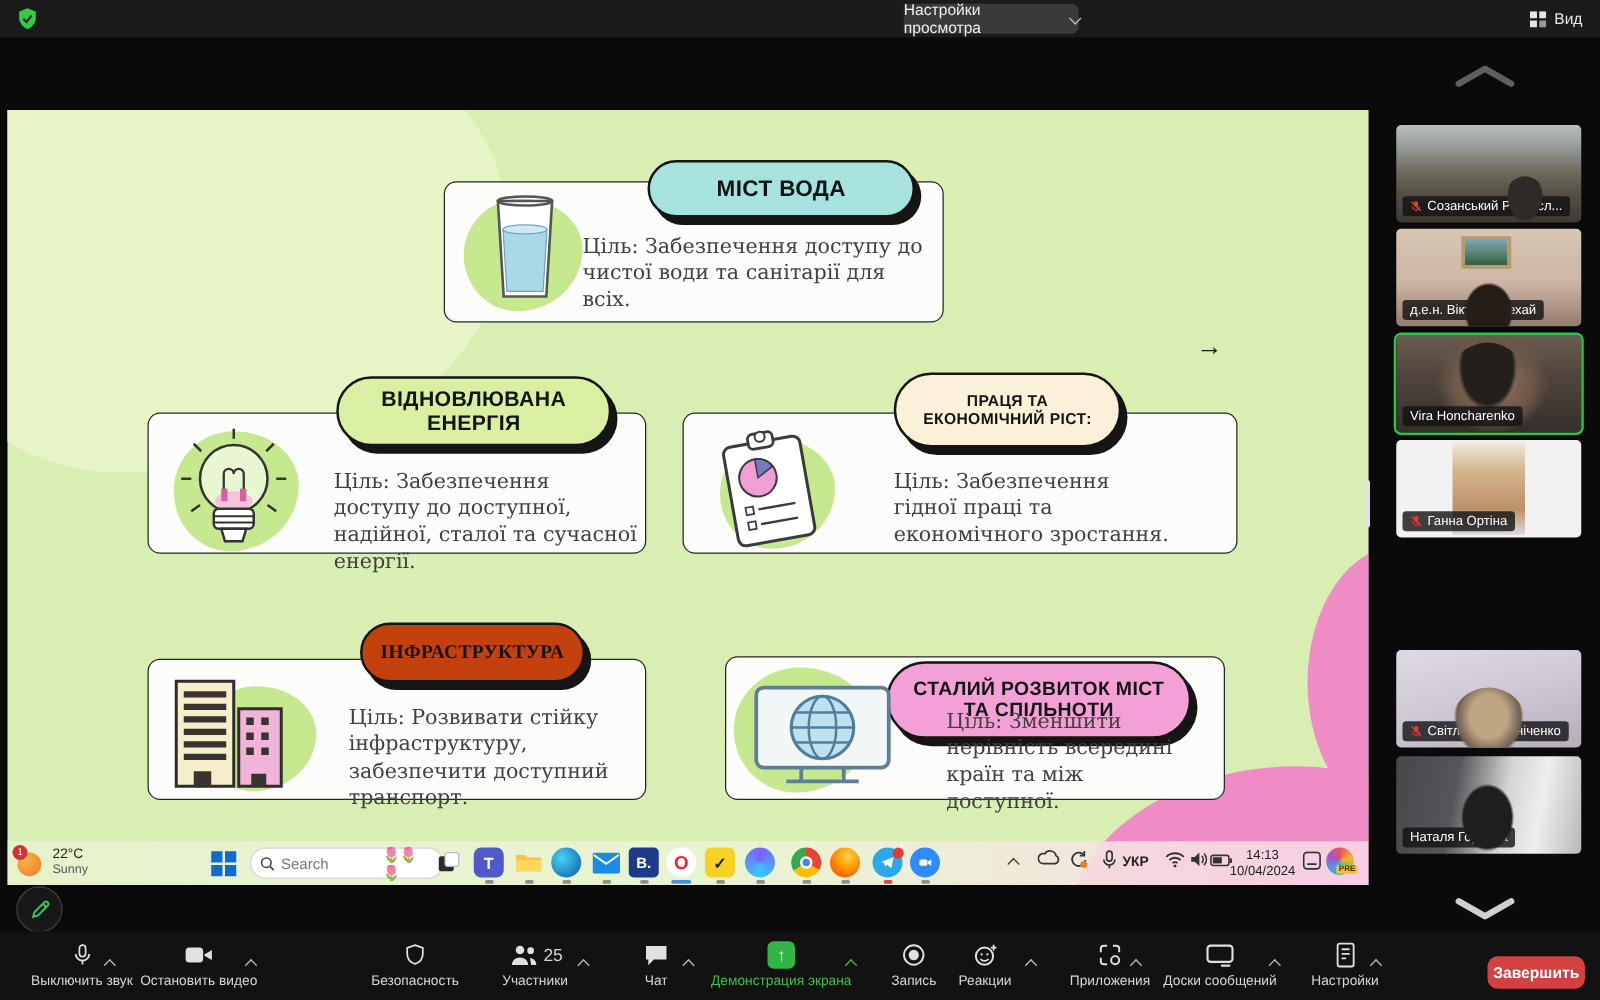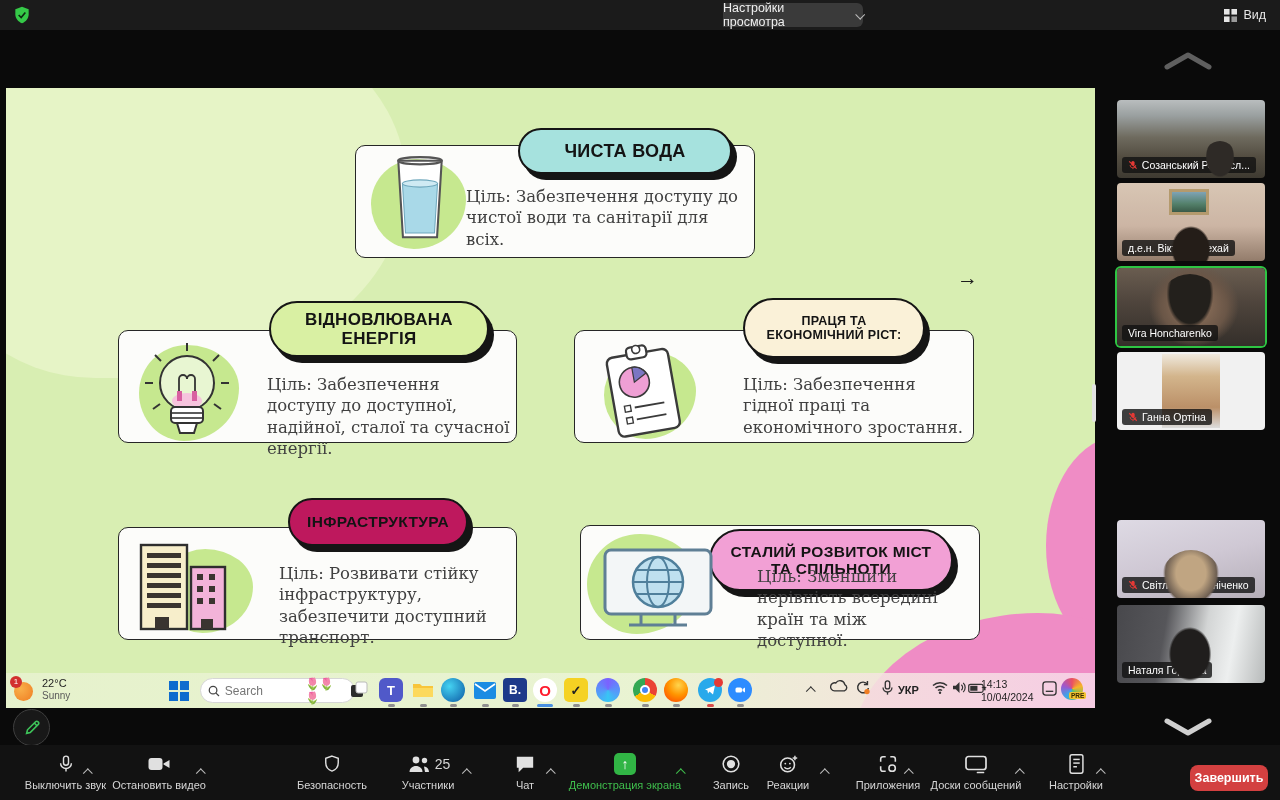--- a/index.html
+++ b/index.html
@@ -28,31 +28,31 @@
   .blob { position:absolute; }
   .blob-topleft { left:-70px; top:-90px; width:470px; height:380px; background:#e6f4c6;
     border-radius:42% 58% 62% 38% / 46% 54% 58% 42%; }
   .blob-pink-edge { left:1040px; top:348px; width:150px; height:220px; background:#ef8cc5; border-radius:50%; }
   .blob-pink-bottom { left:845px; top:525px; width:340px; height:230px; background:#ef8cc5;
     border-radius:55% 45% 10% 60% / 60% 50% 20% 40%; }
 
   .card { position:absolute; background:#fcfcfa; border:1.6px solid #262626; border-radius:10px; }
   .card1 { left:349px; top:57px;  width:400px; height:113px; }
   .card2 { left:112px; top:242px; width:399px; height:113px; }
-  .card3 { left:568px; top:242px; width:400px; height:113px; }
+  .card3 { left:540px; top:242px; width:444px; height:113px; }
   .card4 { left:112px; top:439px; width:399px; height:113px; }
   .card5 { left:574px; top:437px; width:400px; height:115px; }
 
   .pill { position:absolute; border:2.5px solid #151515; border-radius:32px;
     box-shadow:5px 6px 0 0 #151515; display:flex; align-items:center; justify-content:center;
     text-align:center; font-weight:bold; color:#141414; letter-spacing:.3px; line-height:1.12; padding:4px 12px; }
   .pill1 { left:162px; top:-18px; width:214px; height:46px; font-size:18px; background:#a6e2de; }
   .pill2 { left:150px; top:-30px; width:220px; height:56px; font-size:17px; background:#d9f0a3; }
   .pill3 { left:168px; top:-33px; width:182px; height:60px; font-size:12.5px; background:#faf1d8; }
-  .pill4 { left:169px; top:-30px; width:180px; height:48px; font-size:15.5px; background:#be185d; }
+  .pill4 { left:169px; top:-30px; width:180px; height:48px; font-size:15.5px; background:#c2410c;font-family:Liberation Serif, serif; }
   .pill5 { left:128px; top:-36px; width:244px; height:62px; font-size:15.5px; background:#f2a0d5;margin-top:39px; }
 
   .card-body { position:absolute; font-family:"DejaVu Serif", serif; font-size:16.5px; color:#404040; line-height:1.3; }
   .body1 { left:110px; top:40px; width:285px; }
   .body2 { left:148px; top:43px; width:245px; }
   .body3 { left:168px; top:43px; width:225px; }
   .body4 { left:160px; top:35px; width:240px; }
   .body5 { left:176px; top:40px; width:190px; }
 
   .card-icon { position:absolute; }
@@ -80,21 +80,21 @@
   .searchbox input { border:none; outline:none; width:76px; font-size:12px; color:#333; background:transparent;
     font-family:"Liberation Sans", sans-serif; }
   .tulips { font-size:12px; letter-spacing:-1px; }
 
   .appicon { position:absolute; top:5px; width:24px; height:24px; border-radius:6px;
      display:flex; align-items:center; justify-content:center; font-size:13px; font-weight:bold; }
   .underbar { position:absolute; top:31px; width:7px; height:2.5px; border-radius:2px; background:#8f8f8f; }
 
   .tray-ic { position:absolute; top:9px; color:#333; font-size:13px; }
   .tray-lang { font-size:11px; color:#222; font-weight:bold; top:11px; }
-  .clock { position:absolute; left:975px; top:5px; width:58px; text-align:left;
+  .clock { position:absolute; left:975px; top:5px; width:58px; text-align:center;
      font-size:10.5px; color:#1f1f1f; line-height:1.25; }
 
   
   .scroll-thumb { position:absolute; left:1092px; top:384px; width:4px; height:38px; background:#e3e3e3; border-radius:2px; z-index:25; }
 
   
   .sidebar { position:absolute; left:1095px; top:30px; width:185px; height:715px; background:#0a0a0a; }
   .big-chev { position:absolute; left:67px; }
   .tile { position:absolute; left:22px; width:148px; height:78px; border-radius:4px; overflow:hidden; background:#161616; }
   .tile-label { position:absolute; left:5px; bottom:5px; background:rgba(18,18,18,.8); color:#fff;
@@ -168,21 +168,21 @@
       <span>Вид</span>
     </div>
   </div>
 
   <div class="stage">
     <div class="blob blob-topleft"></div>
     <div class="blob blob-pink-edge"></div>
     <div class="blob blob-pink-bottom"></div>
 
     <div class="card card1">
-      <div class="pill pill1">ЧИСТА ВОДА</div>
+      <div class="pill pill1">МІСТ ВОДА</div>
       <div class="card-icon" style="left:15px; top:5px;">
         <div class="icon-blob" style="left:0; top:8px; width:95px; height:90px;"></div>
         <svg width="62" height="92" viewBox="0 0 60 86" style="position:absolute; left:18px; top:2px;">
           <path d="M9 6 L51 6 L46.5 80 L13.5 80 Z" fill="#ffffff" stroke="#555" stroke-width="2"></path>
           <path d="M13 28 L47 28 L44 76 L16 76 Z" fill="#a9d9e8" stroke="#6fa8bd" stroke-width="1"></path>
           <ellipse cx="30" cy="28" rx="17" ry="3.5" fill="#cfeaf3" stroke="#6fa8bd" stroke-width="1"></ellipse>
           <ellipse cx="30" cy="6" rx="21" ry="3.5" fill="none" stroke="#555" stroke-width="2"></ellipse>
         </svg>
       </div>
       <div class="card-body body1">Ціль: Забезпечення доступу до чистої води та санітарії для всіх.</div>

